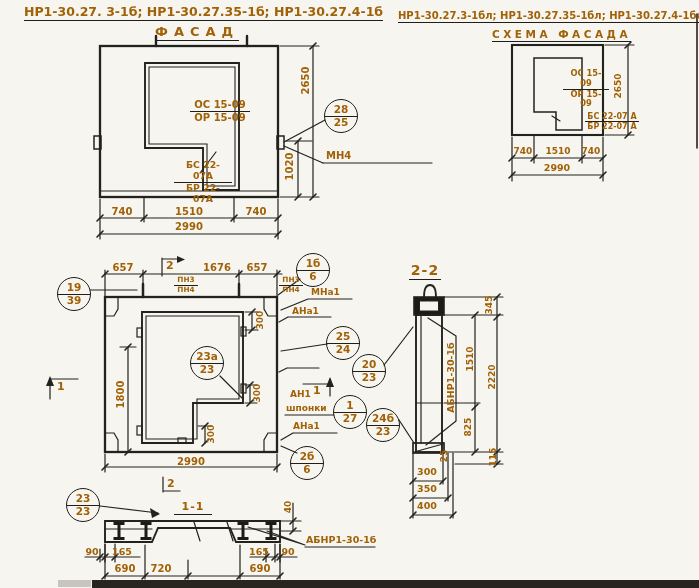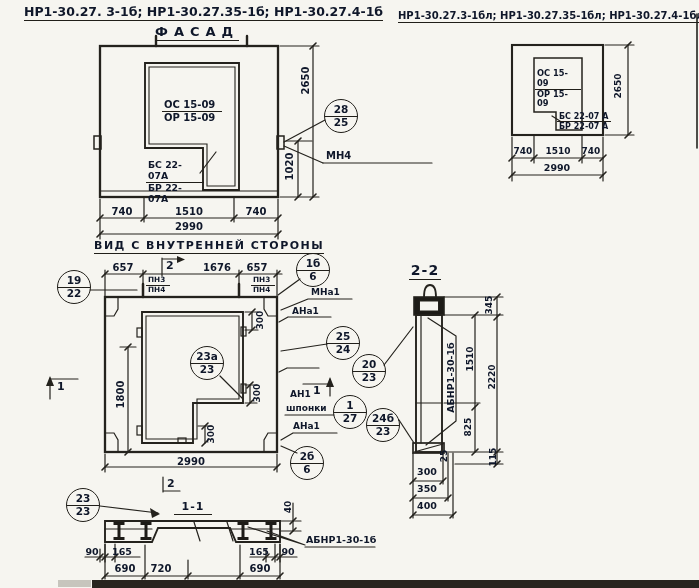--- a/index.html
+++ b/index.html
@@ -1,26 +1,26 @@
 <!DOCTYPE html>
 <html><head>
 <meta charset="utf-8">
 <style>
   html,body{margin:0;padding:0;background:#d8d6d0;}
   .stage{position:relative;width:699px;height:588px;background:#f6f5f0;overflow:hidden;
-         font-family:"DejaVu Sans",sans-serif;color:#0f172a;}
+         font-family:"DejaVu Sans",sans-serif;color:#a16207;}
   .stage *{box-sizing:border-box;}
   svg.lines{position:absolute;left:0;top:0;}
   
   .lb{position:absolute;font-weight:700;white-space:nowrap;}
   .hd{position:absolute;font-weight:700;text-align:center;white-space:nowrap;}
   .vd{position:absolute;font-weight:700;text-align:center;white-space:nowrap;transform:rotate(-90deg);}
   .ttl{position:absolute;font-weight:700;white-space:nowrap;border-bottom:1.7px solid #201e19;padding-bottom:1px;}
   
-  .fr{position:absolute;font-weight:700;line-height:1.18;}
+  .fr{position:absolute;text-align:center;font-weight:700;line-height:1.18;margin-left:28px;}
   .fr .fr-t{display:block;border-bottom:1.5px solid #201e19;padding:0 2px;}
   .fr .fr-b{display:block;padding:0 2px;}
   
   .co{position:absolute;width:34px;height:34px;border:1.7px solid #201e19;border-radius:50%;
       display:flex;flex-direction:column;align-items:center;justify-content:center;
       font-size:10.5px;font-weight:700;line-height:1.12;}
   .co .co-t{display:block;width:100%;text-align:center;border-bottom:1.5px solid #201e19;}
   .co .co-b{display:block;width:100%;text-align:center;}
 </style>
 </head>
@@ -150,21 +150,21 @@
     <g>
       <line x1="697" y1="14" x2="697" y2="148" stroke-width="1.6"></line>
       <rect x="58" y="580" width="33" height="7" fill="#b3b0a7" stroke="none" opacity="0.7"></rect>
       <rect x="92" y="580" width="607" height="8" fill="#28251f" stroke="none"></rect>
     </g>
   </svg>
 
   <div class="ttl" style="left:24px;top:4px;font-size:12.5px;">НР1-30.27. 3-1б;  НР1-30.27.35-1б;  НР1-30.27.4-1б</div>
   <div class="ttl" style="left:398px;top:10px;font-size:10px;border-bottom-width:1.5px;">НР1-30.27.3-1бл; НР1-30.27.35-1бл; НР1-30.27.4-1бл</div>
   <div class="ttl" style="left:155px;top:24px;font-size:13px;letter-spacing:6px;">ФАСАД</div>
-  <div class="ttl" style="left:94px;top:239px;font-size:11px;letter-spacing:1.5px;">ВИД С ВНУТРЕННЕЙ СТОРОНЫ</div>
+  <div class="ttl" style="left:492px;top:28px;font-size:10.5px;letter-spacing:3.5px;border-bottom-width:1.5px;">СХЕМА ФАСАДА</div>
   <div class="ttl" style="left:409px;top:262px;width:32px;text-align:center;font-size:14px;letter-spacing:1px;">2-2</div>
   <div class="ttl" style="left:174px;top:500px;width:38px;text-align:center;font-size:11px;letter-spacing:1px;">1-1</div>
 
   <div class="fr" style="left:162px;top:99px;width:60px;font-size:10px;">
     <span class="fr-t">ОС 15-09</span>
     <span class="fr-b">ОР 15-09</span>
   </div>
   <div class="fr" style="left:146px;top:160px;width:58px;font-size:9.3px;">
     <span class="fr-t">БС 22-07А</span>
     <span class="fr-b">БР 22-07А</span>
@@ -200,23 +200,23 @@
   <div class="hd" style="left:238px;top:262px;width:38px;font-size:10px;">657</div>
   <div class="lb" style="left:166px;top:259px;font-size:11px;">2</div>
   <div class="fr" style="left:146px;top:276px;width:24px;font-size:7.3px;">
     <span class="fr-t">ПН3</span>
     <span class="fr-b">ПН4</span>
   </div>
   <div class="fr" style="left:251px;top:276px;width:24px;font-size:7.3px;">
     <span class="fr-t">ПН3</span>
     <span class="fr-b">ПН4</span>
   </div>
-  <div class="co" style="left:57px;top:270px;">
+  <div class="co" style="left:57px;top:277px;">
     <span class="co-t">19</span>
-    <span class="co-b">22</span>
+    <span class="co-b">39</span>
   </div>
   <div class="co" style="left:296px;top:253px;">
     <span class="co-t">1б</span>
     <span class="co-b">6</span>
   </div>
   <div class="lb" style="left:311px;top:287px;font-size:9px;">МНа1</div>
   <div class="lb" style="left:292px;top:306px;font-size:9px;">АНа1</div>
   <div class="co" style="left:326px;top:326px;">
     <span class="co-t">25</span>
     <span class="co-b">24</span>

